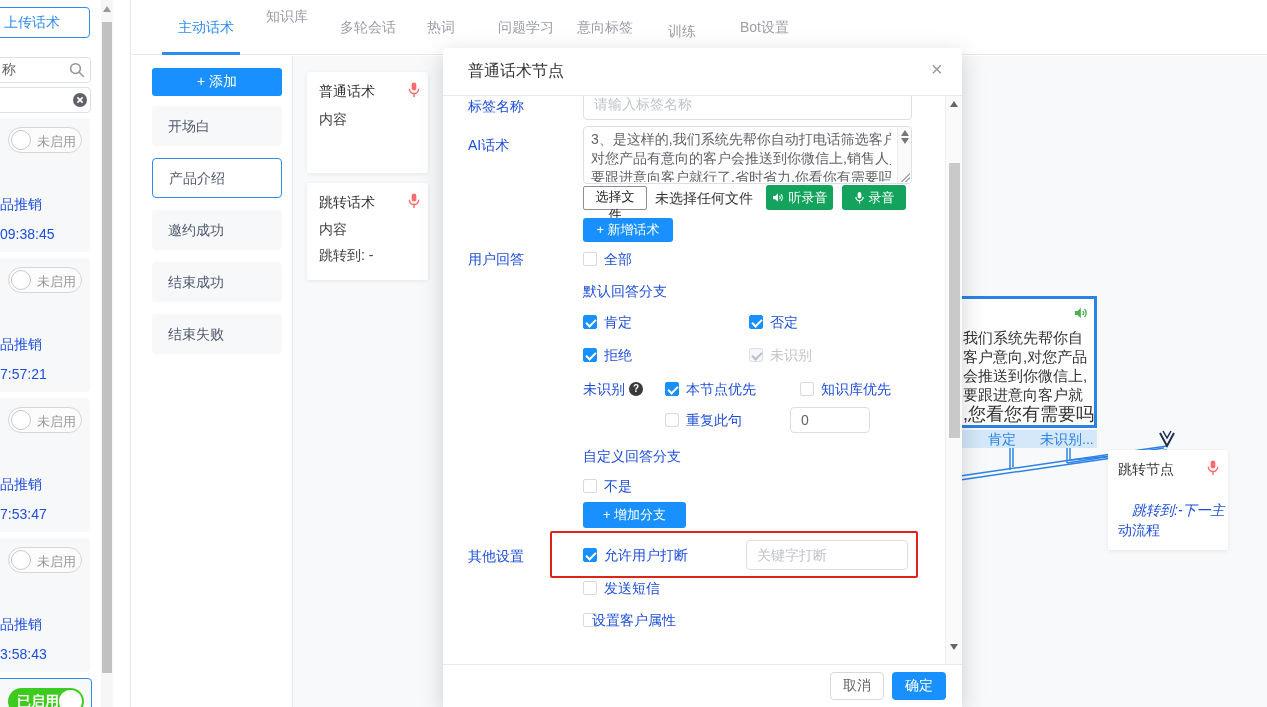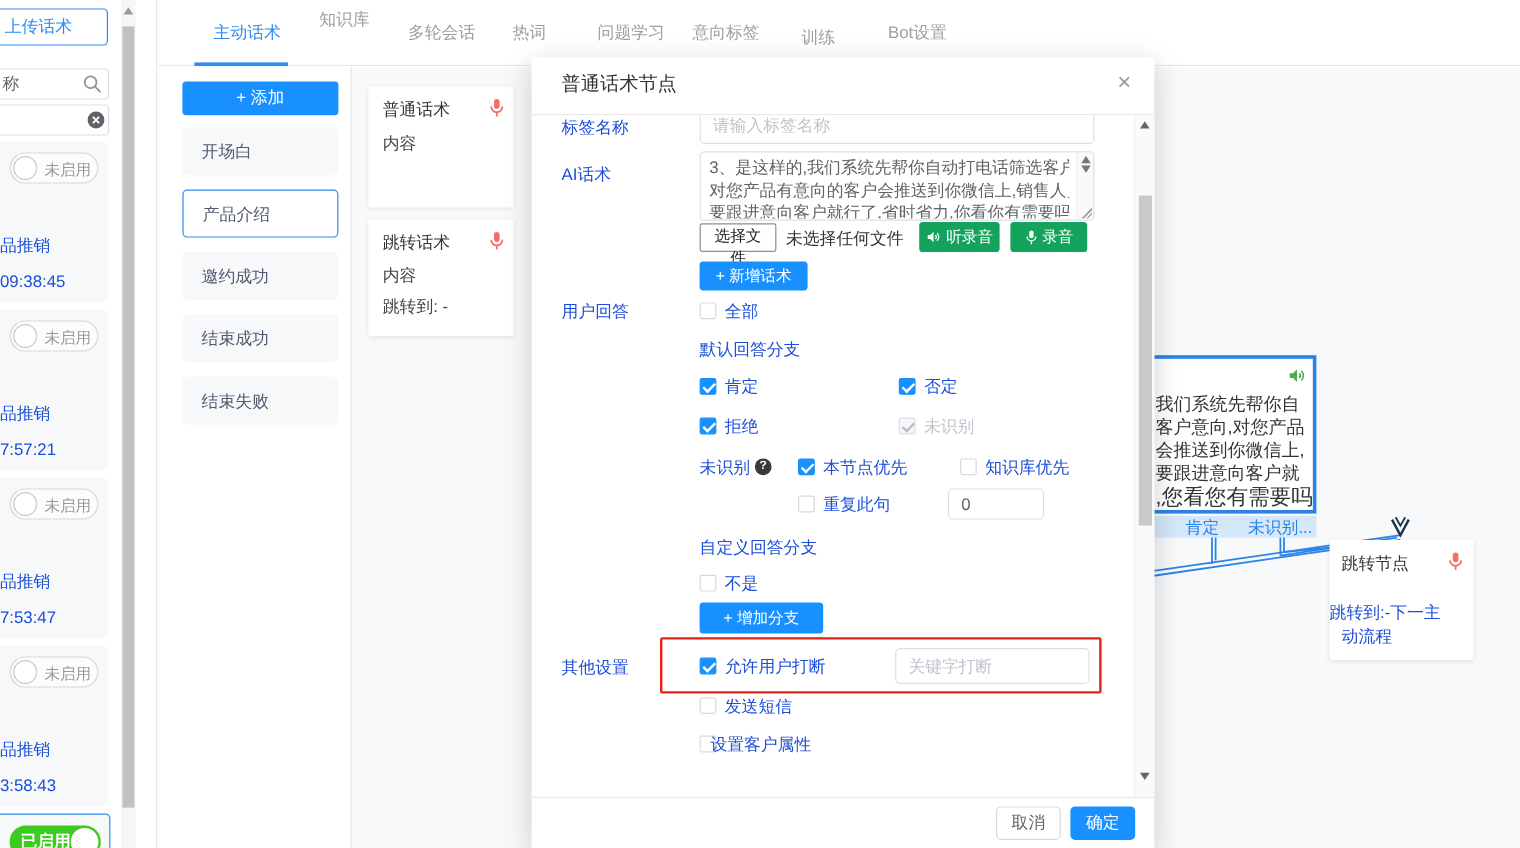--- a/index.html
+++ b/index.html
@@ -193,21 +193,21 @@
 
 <div class="ncard" style="left:1108px;top:450px;width:120px;height:100px;">
   <span class="t t-dark" style="left:10px;top:11px;">跳转节点</span>
   <span class="abs" style="left:98px;top:9px;width:14px;height:18px;">
     <svg width="14" height="18" viewBox="0 0 24 30">
         <rect x="8" y="2" width="8" height="14" rx="4" fill="#fa6c6c"></rect>
         <path d="M4,13 a8,8 0 0 0 16,0" stroke="#fa6c6c" stroke-width="2.5" fill="none"></path>
         <line x1="12" y1="21" x2="12" y2="27" stroke="#fa6c6c" stroke-width="2.5"></line>
       </svg>
   </span>
-  <span class="t" style="left:0;top:52px;">跳转到:-下一主</span>
+  <span class="t" style="left:24px;top:52px;font-style:italic;">跳转到:-下一主</span>
   <span class="t" style="left:10px;top:72px;">动流程</span>
 </div>
 
 <div class="abs" style="left:443px;top:48px;width:519px;height:659px;background:#fff;box-shadow:0 6px 24px rgba(0,0,0,.18);border-radius:3px 3px 0 0;">
 
   <div class="abs" style="left:0;top:0;width:519px;height:48px;border-bottom:1px solid #e8e8e8;">
     <span class="t t-dark" style="left:25px;top:15px;font-size:16px;">普通话术节点</span>
     <span class="t" style="left:488px;top:13px;font-size:20px;color:#999;cursor:pointer;">×</span>
   </div>
 

